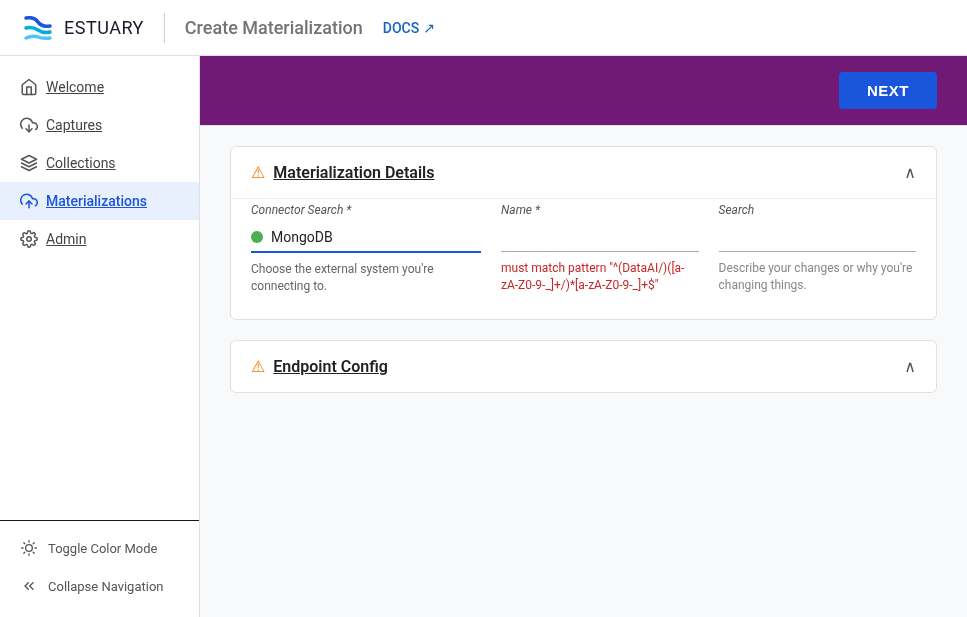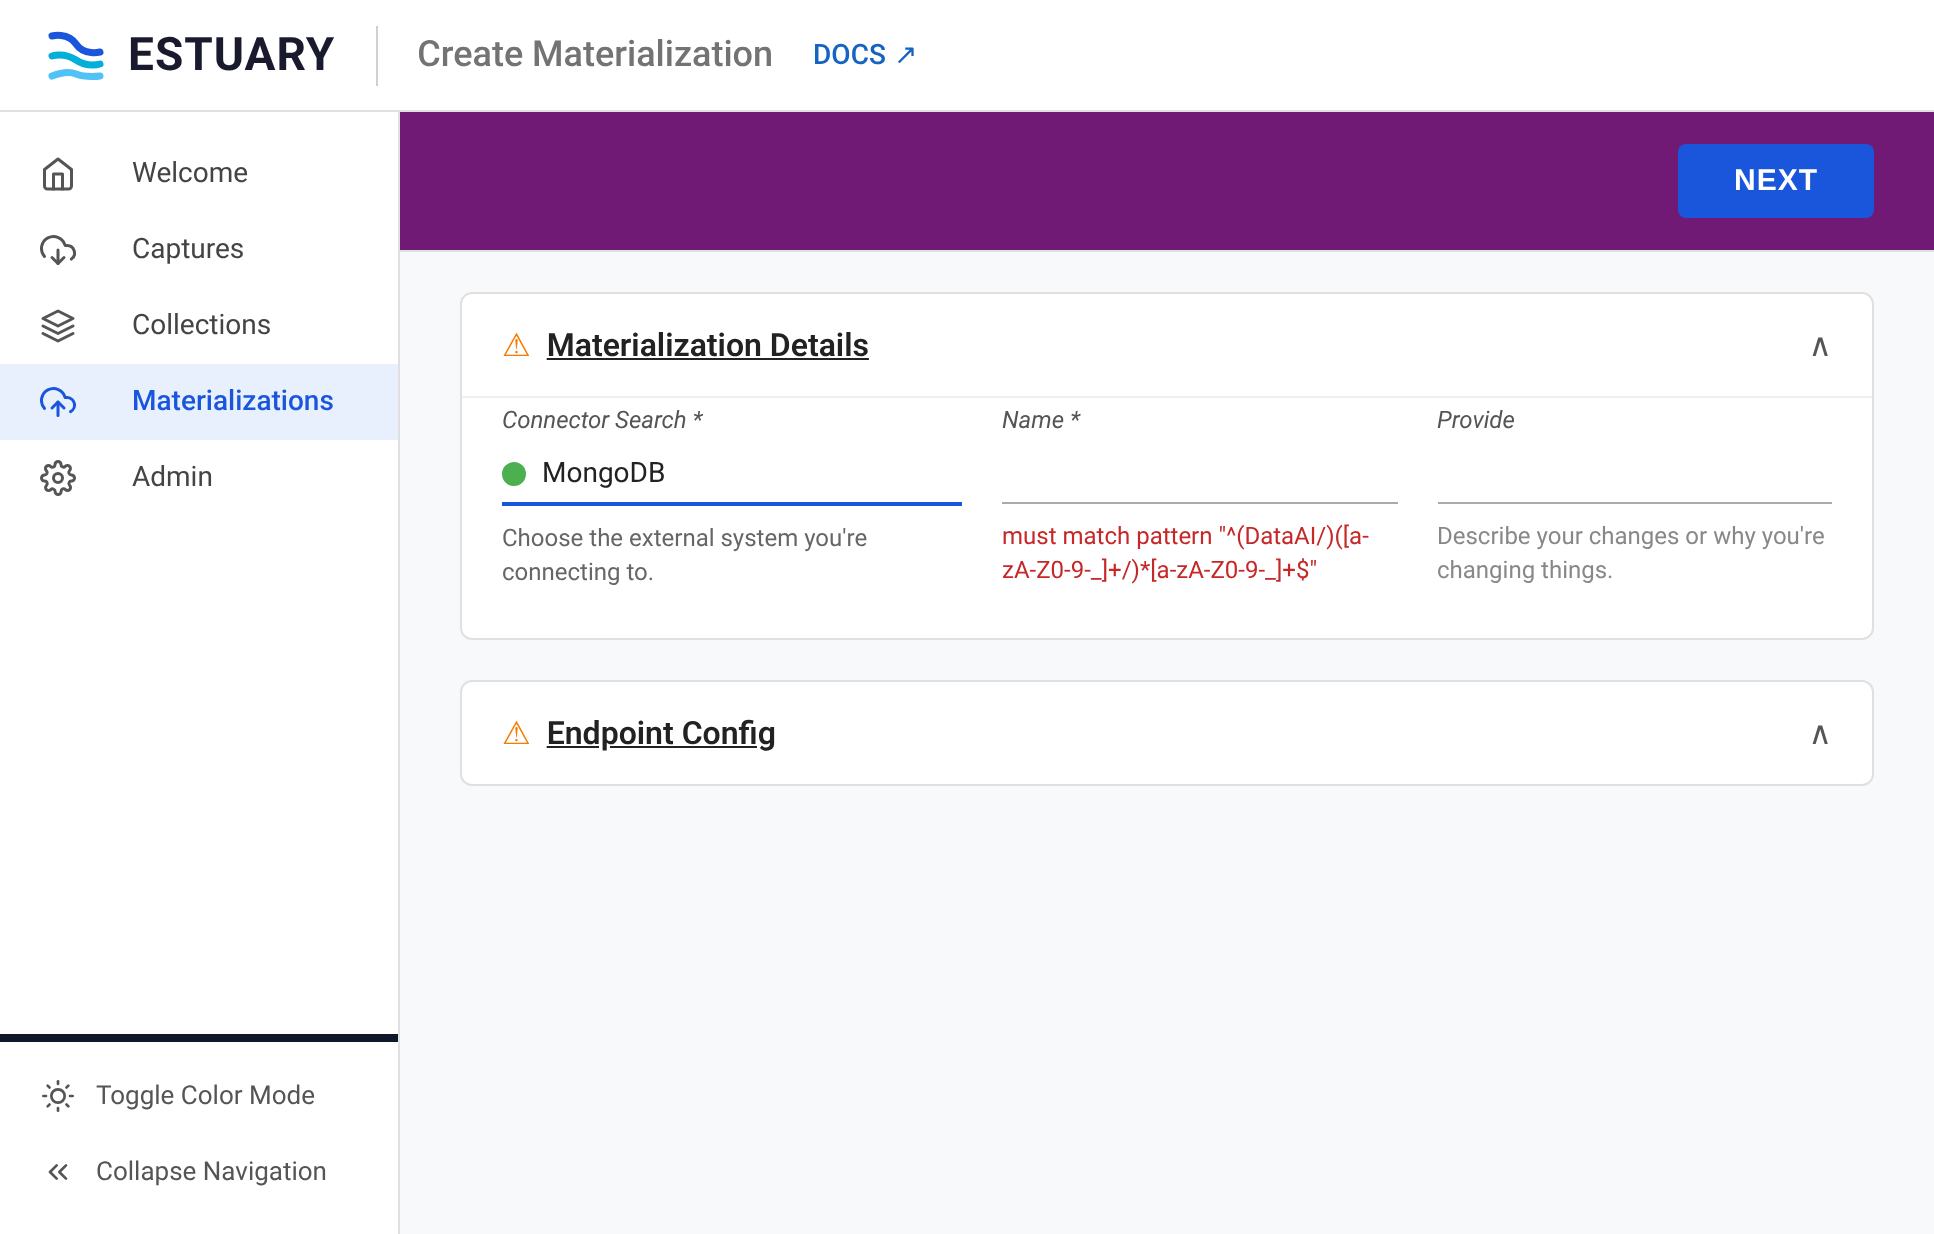--- a/index.html
+++ b/index.html
@@ -6,35 +6,35 @@
     body { font-family: -apple-system, BlinkMacSystemFont, 'Segoe UI', Roboto, sans-serif; display: flex; flex-direction: column; height: 617px; width: 967px; overflow: hidden; background: #fff; }
 
     
     .top-header {
       display: flex; align-items: center;
       height: 56px; border-bottom: 1px solid #e0e0e0;
       padding: 0 20px; gap: 20px; flex-shrink: 0;
     }
     .logo-area { display: flex; align-items: center; gap: 8px; }
     .logo-svg { width: 36px; height: 36px; }
-    .logo-text { font-size: 23px; font-weight: 700; color: #1a1a2e; letter-spacing: 0.5px; }
+    .logo-text { font-size: 18px; font-weight: 400; color: #1a1a2e; letter-spacing: 0.5px; }
     .header-divider { width: 1px; height: 30px; background: #d0d0d0; }
     .header-title { font-size: 18px; font-weight: 500; color: #737373; }
     .docs-link { display: flex; align-items: center; gap: 4px; color: #1565c0; font-size: 14px; font-weight: 500; text-decoration: none; cursor: pointer; }
 
     
     .main-layout { display: flex; flex: 1; overflow: hidden; }
 
     
     .sidebar { width: 200px; background: #fff; border-right: 1px solid #e0e0e0; display: flex; flex-direction: column; padding: 12px 0; flex-shrink: 0; }
     .nav-items { flex: 1; }
-    .nav-item { display: flex; align-items: center; gap: 28px; padding: 10px 20px; cursor: pointer; border-radius: 0; color: #444; font-size: 14px; font-weight: 400; }
+    .nav-item { display: flex; align-items: center; gap: 8px; padding: 10px 20px; cursor: pointer; border-radius: 0; color: #444; font-size: 14px; font-weight: 400; text-decoration: underline; }
     .nav-item.active { background: #e8f0fe; color: #1a56db; font-weight: 500; }
     .nav-icon { width: 18px; height: 18px; display: flex; align-items: center; justify-content: center; flex-shrink: 0; }
-    .nav-bottom { border-top: 4px solid #0f172a; padding-top: 8px; margin-top: auto; }
+    .nav-bottom { border-top: 1px solid #0f172a; padding-top: 8px; margin-top: auto; }
     .nav-bottom-item { display: flex; align-items: center; gap: 10px; padding: 10px 20px; cursor: pointer; color: #555; font-size: 13px; }
 
     
     .content { flex: 1; overflow-y: auto; background: #f8f9fa; padding: 0; }
     .content-inner { padding: 20px 30px; }
 
     
     .btn-row { display: flex; justify-content: flex-end; padding: 16px 30px; background: #701a75; border-bottom: 1px solid #e0e0e0; }
     .btn-next { background: #1a56db; color: #fff; border: none; border-radius: 4px; padding: 10px 28px; font-size: 15px; font-weight: 600; cursor: pointer; letter-spacing: 0.5px; }
 
@@ -199,21 +199,21 @@
               <p class="field-hint">Choose the external system you're connecting to.</p>
             </div>
 
             <div class="field-group">
               <label class="field-label">Name *</label>
               <input class="field-input-text" type="text" style="">
               <p class="field-error">must match pattern "^(DataAI/)([a-zA-Z0-9-_]+/)*[a-zA-Z0-9-_]+$"</p>
             </div>
 
             <div class="field-group">
-              <label class="field-label">Provide</label>
+              <label class="field-label">Search</label>
               <input class="field-input-text" type="text" style="">
               <p class="field-muted">Describe your changes or why you're changing things.</p>
             </div>
 
           </div>
         </div>
       </div>
 
       <div class="section-card">
         <div class="section-header">

